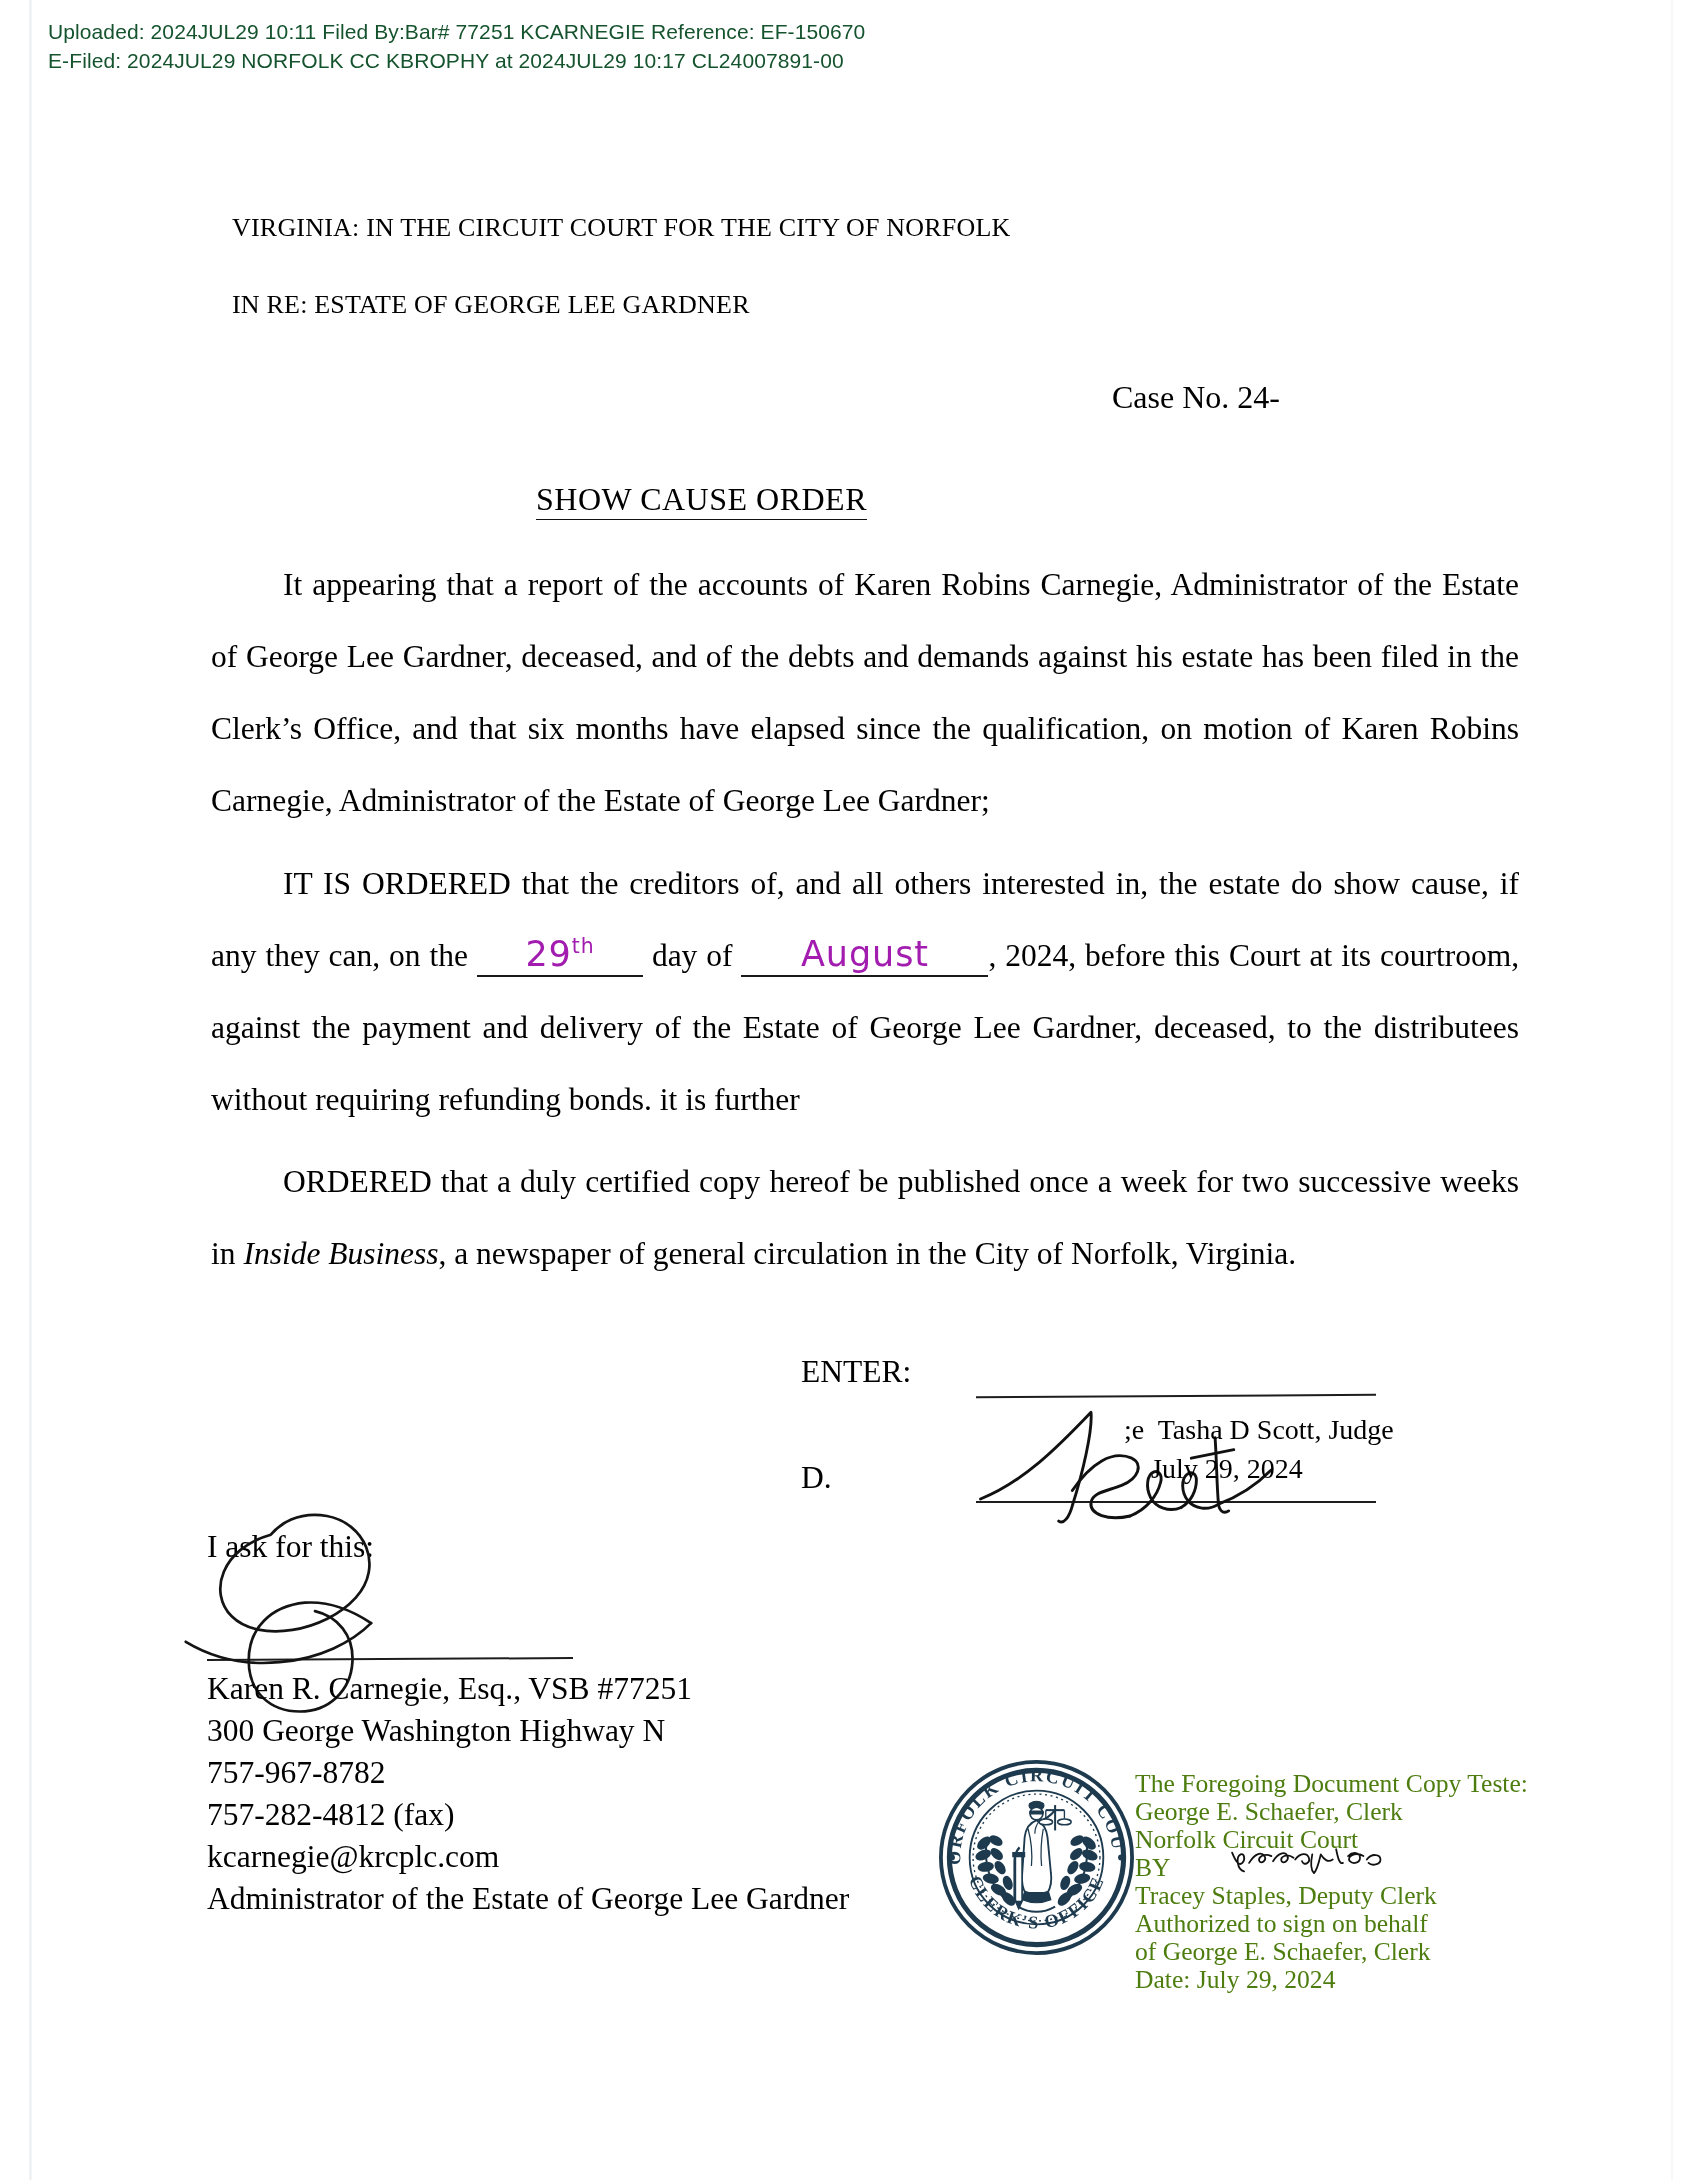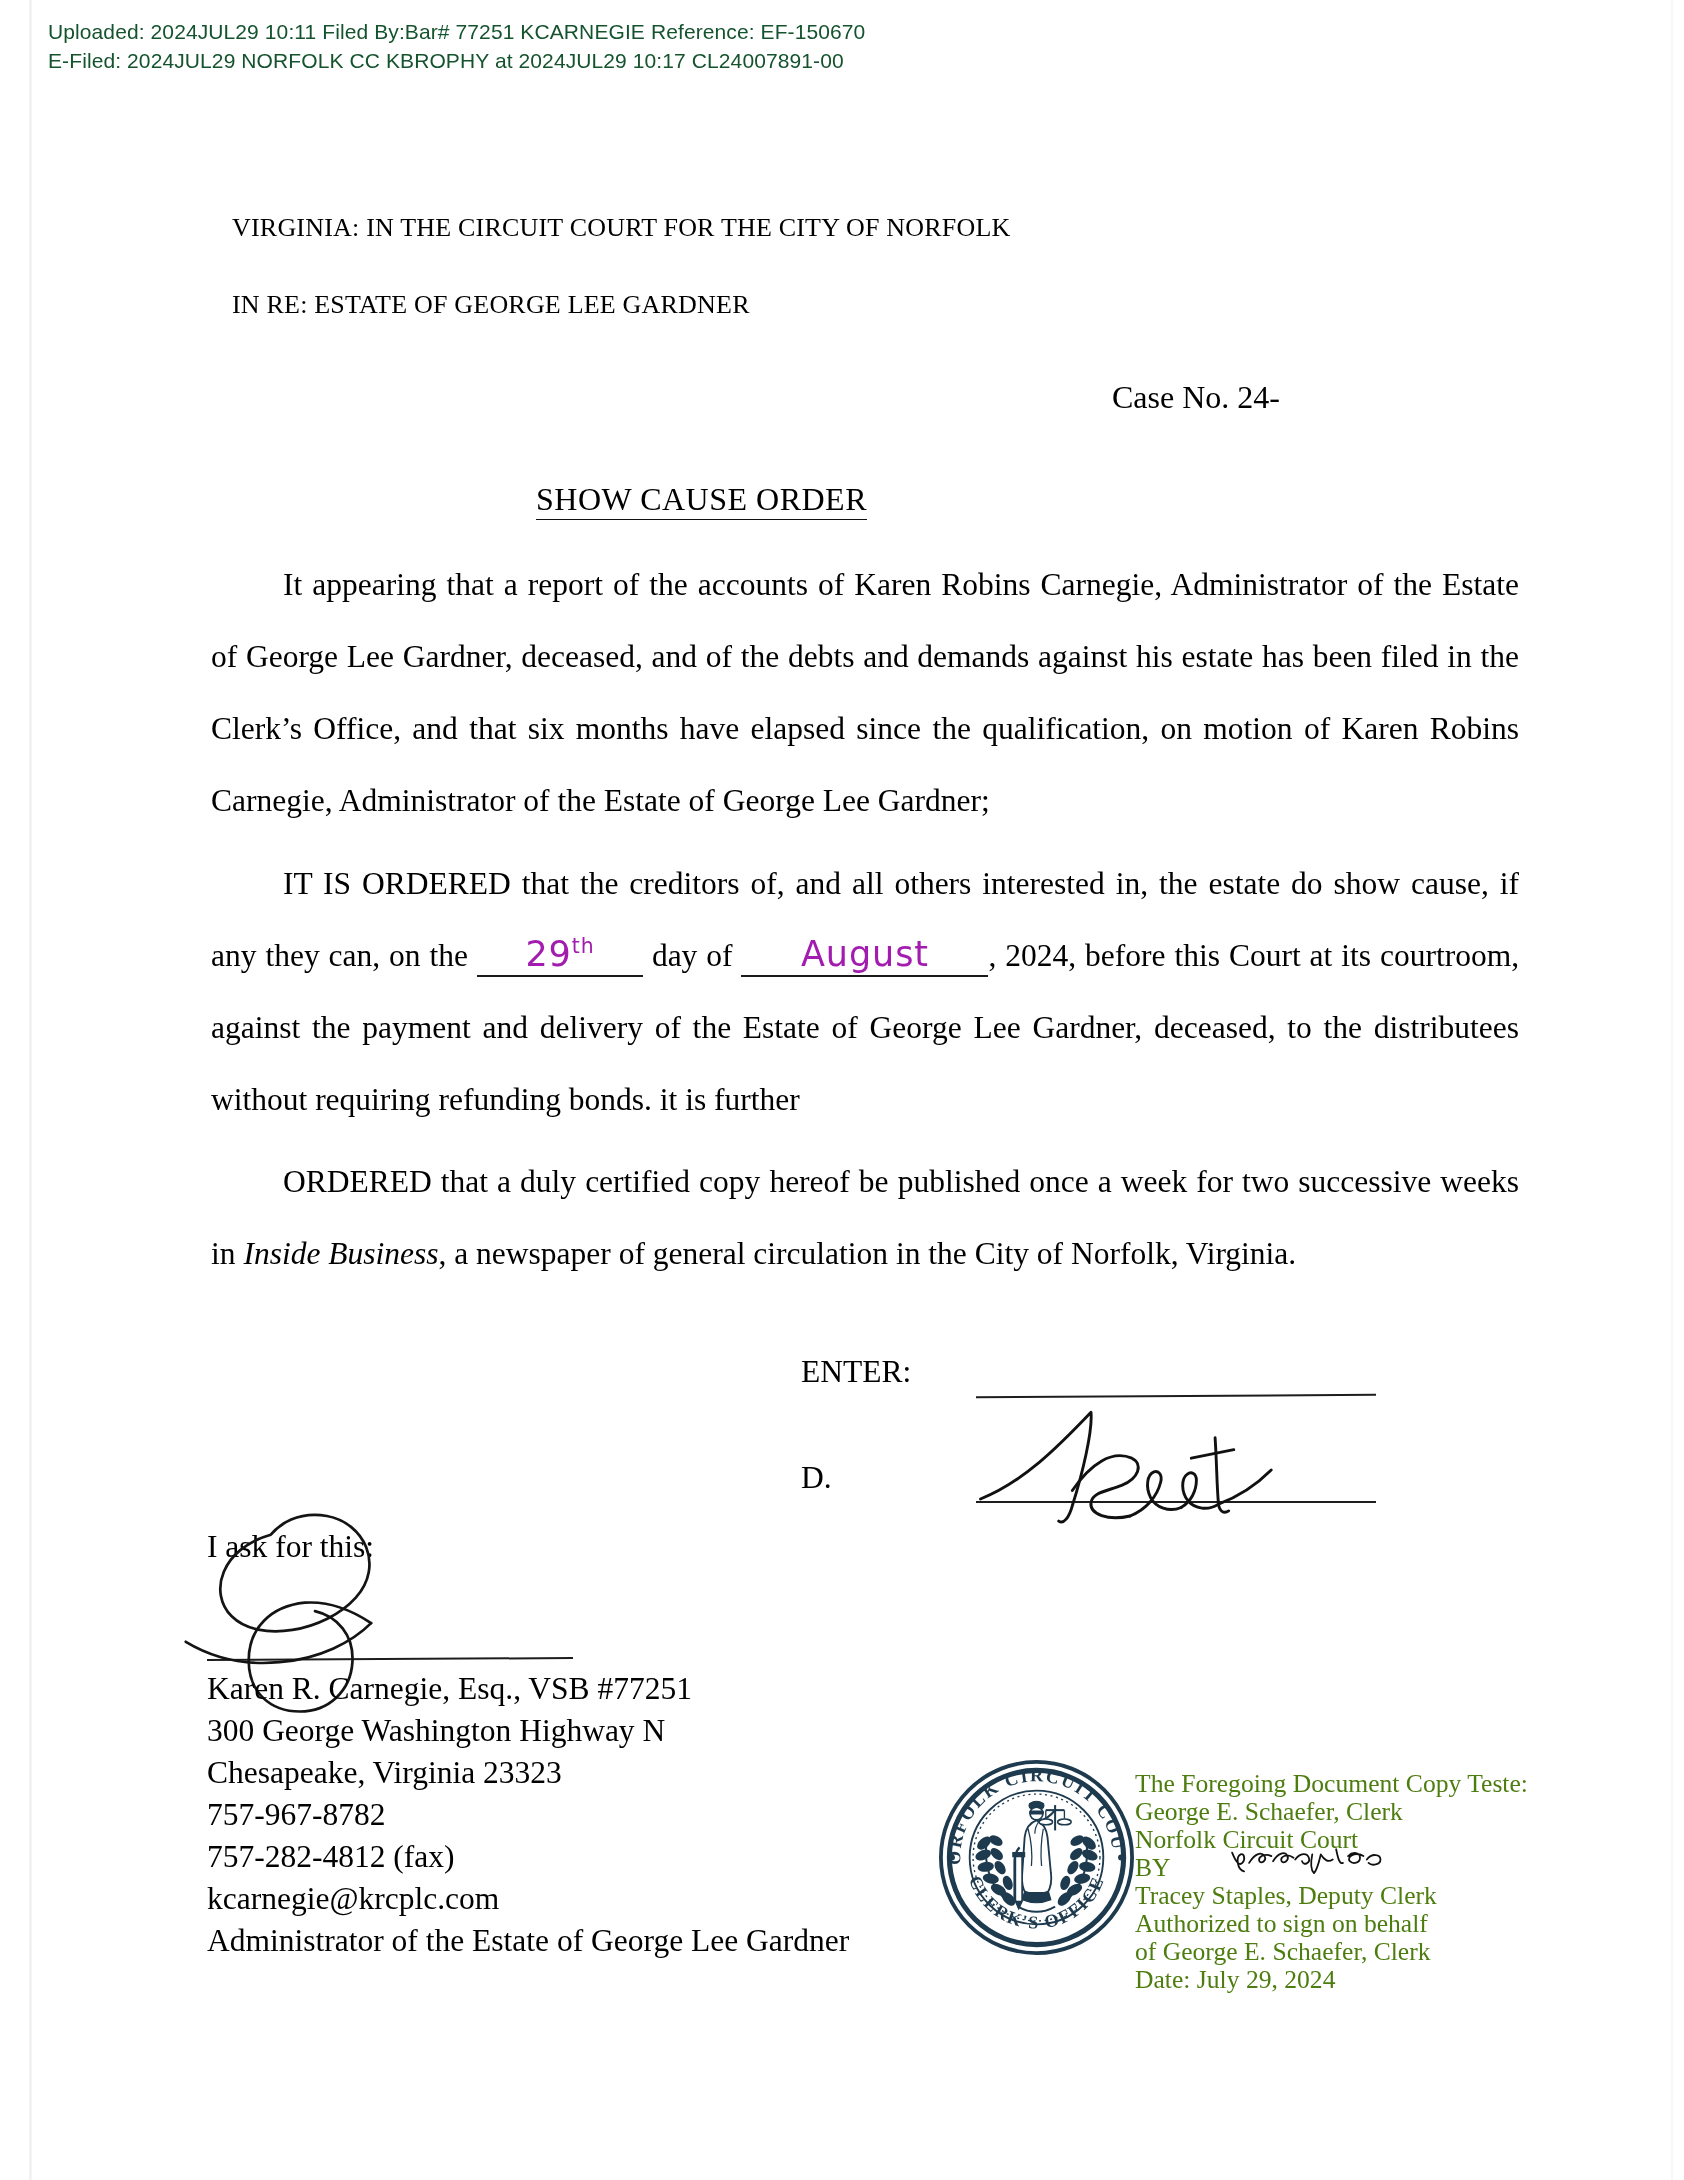--- a/index.html
+++ b/index.html
@@ -241,36 +241,39 @@
       <path d="M20 120 C70 100, 110 60, 150 18 C152 40, 140 90, 128 128 C124 142, 118 150, 112 146"></path>
       <path d="M128 110 C150 78, 175 62, 198 72 C212 79, 206 96, 186 104 C168 111, 152 112, 150 124 C148 138, 170 146, 196 140"></path>
       <path d="M196 140 C216 132, 228 116, 232 100 C234 92, 230 86, 224 88 C216 91, 214 106, 220 118 C226 130, 242 136, 256 130"></path>
       <path d="M256 130 C268 123, 274 110, 274 98 C274 90, 268 87, 263 91 C256 96, 256 112, 264 122 C272 132, 288 134, 300 126"></path>
       <path d="M268 72 L318 62"></path>
       <path d="M296 48 C298 78, 298 106, 300 126 C301 134, 306 138, 312 134"></path>
       <path d="M300 126 C322 118, 344 104, 362 86"></path>
     </g>
   </svg>
 
+  <div class="judge-stamp">
+    <div><span class="trunc">;e</span>&nbsp; <span>Tasha D Scott, Judge</span></div>
+    <div style="padding-left:27px">July 29, 2024</div>
+  </div>
 
   <div class="ask-label">I ask for this:</div>
   <div class="atty-rule"></div>
 
   <svg class="atty-sig" viewBox="0 0 420 260">
     <g fill="none" stroke="#141414" stroke-width="3.2" stroke-linecap="round" stroke-linejoin="round">
       <path d="M118 42 C60 58, 44 110, 72 138 C104 170, 182 156, 218 116 C252 78, 228 28, 184 20 C150 14, 128 30, 118 42 Z"></path>
       <path d="M18 168 C48 186, 86 196, 128 192 C176 188, 214 168, 236 146"></path>
       <path d="M236 146 C212 130, 186 120, 158 122 C118 126, 92 152, 92 190 C92 228, 118 250, 152 250 C186 250, 212 226, 214 192 C216 160, 196 138, 170 132"></path>
     </g>
   </svg>
 
   <div class="atty-block">
     <div>Karen R. Carnegie, Esq., VSB #77251</div>
     <div>300 George Washington Highway N</div>
-    <div>Chesapeake, Virginia 23323</div>
     <div>757-967-8782</div>
     <div>757-282-4812 (fax)</div>
     <div>kcarnegie@krcplc.com</div>
     <div>Administrator of the Estate of George Lee Gardner</div>
   </div>
 
   <svg class="seal" viewBox="0 0 240 240">
     <defs>
       <path id="arcTop" d="M 30 120 A 90 90 0 0 1 210 120"></path>
       <path id="arcBottom" d="M 36 120 A 84 84 0 0 0 204 120"></path>

